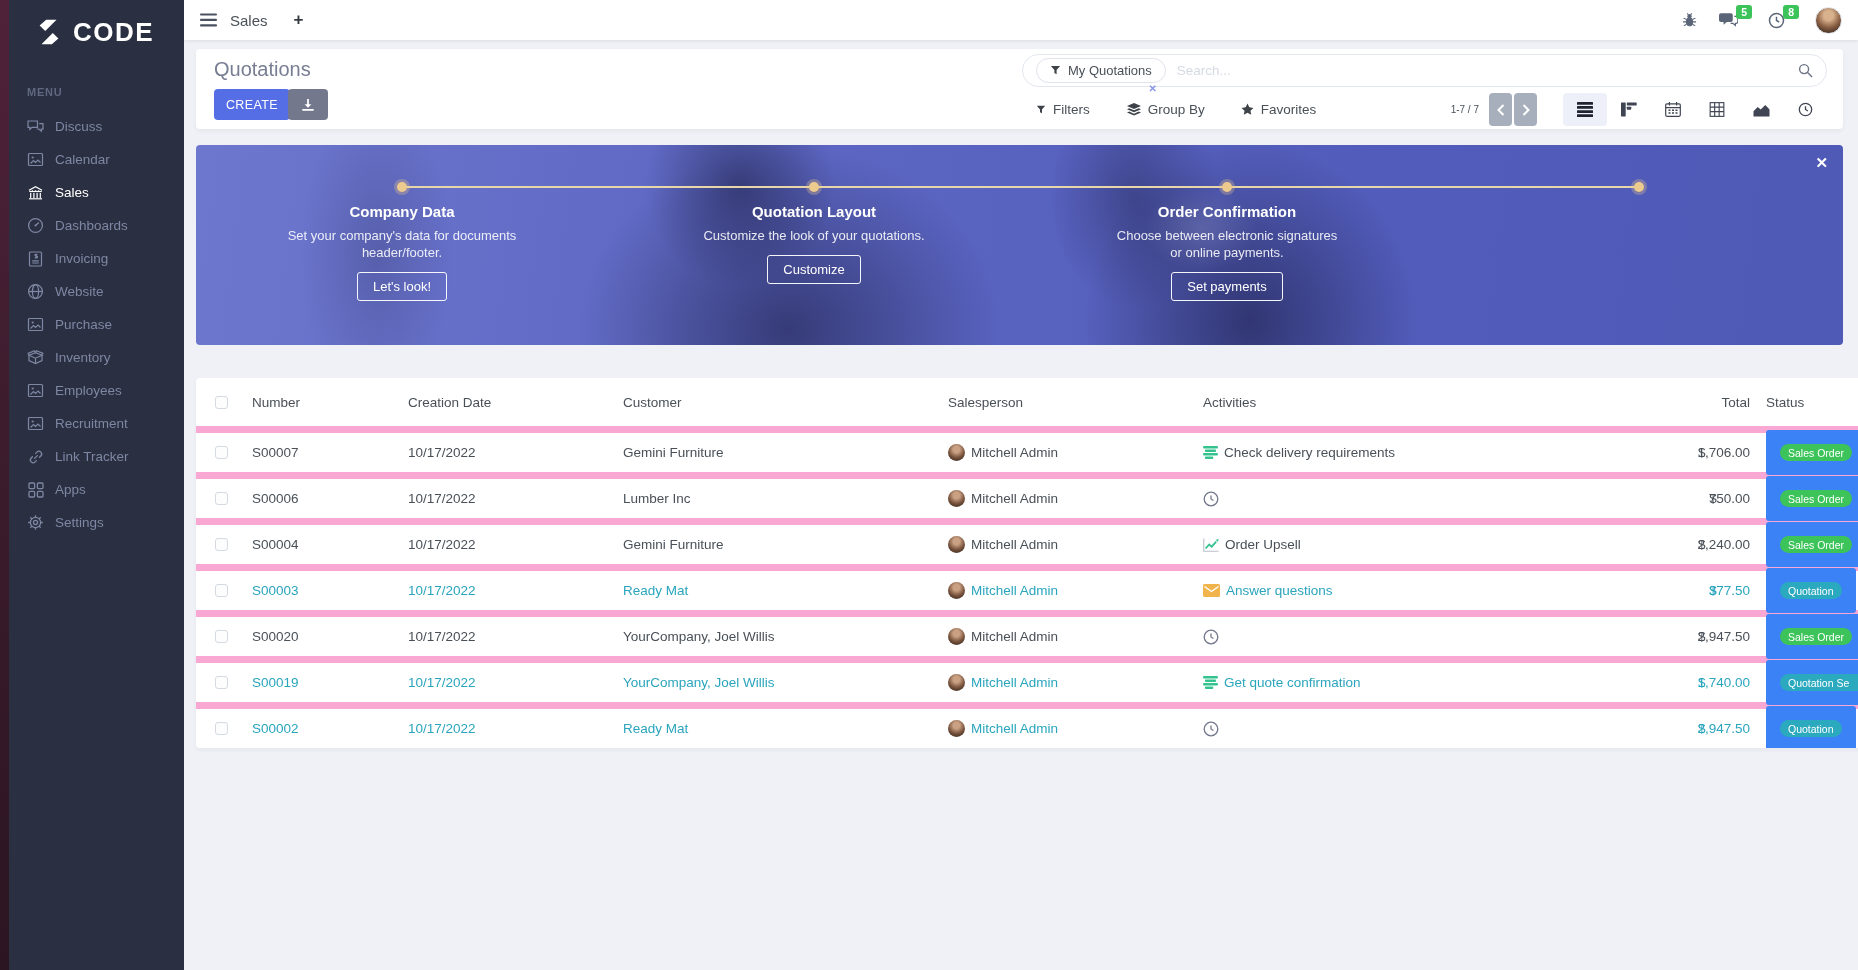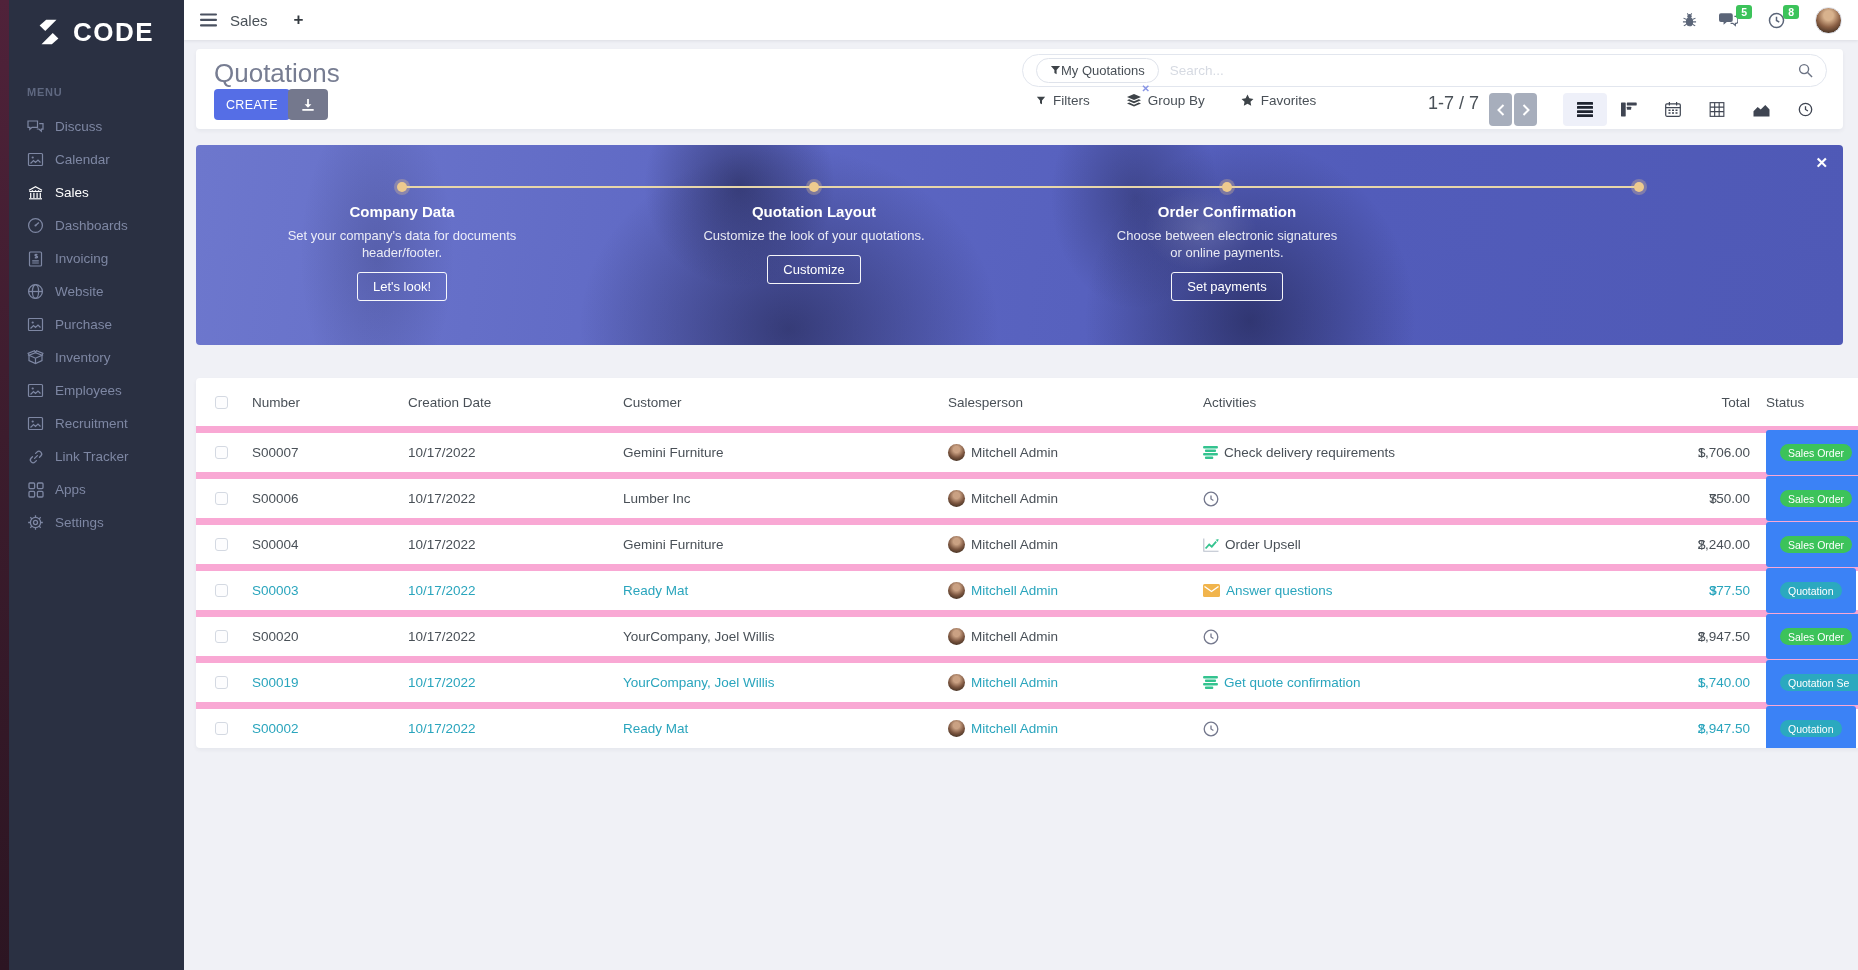--- a/index.html
+++ b/index.html
@@ -25,33 +25,33 @@
   .tb-right{margin-left:auto;display:flex;align-items:center;gap:22px}
   .tb-ic{position:relative;color:#5b6578;cursor:pointer}
   .cbadge{position:absolute;top:-7px;right:-14px;background:#3cc35a;color:#fff;font-size:10.5px;border-radius:3px;padding:1px 5px;font-weight:bold}
   .avatar{width:27px;height:27px;border-radius:50%;border:1px solid #dfe3ec;background:radial-gradient(circle at 50% 30%,#d8b28d 22%,#8a5f44 55%,#4a3526 82%,#2e221a 100%)}
 
   
   .content{position:absolute;left:184px;top:40px;right:0;bottom:0;background:#f0f1f6}
   .card{background:#fff;border-radius:4px;box-shadow:0 2px 4px rgba(18,38,63,.05)}
 
   .header-card{position:absolute;left:12px;top:9px;width:1647px;height:80px}
-  .page-title{position:absolute;left:18px;top:9px;font-size:26px;color:#777d92}
+  .page-title{position:absolute;left:18px;top:9px;font-size:20px;color:#777d92}
   .btn-create{position:absolute;left:18px;top:40px;width:76px;height:31px;background:#556ee6;color:#fff;font-size:12.5px;letter-spacing:.4px;border:none;border-radius:4px;cursor:pointer}
   .btn-export{position:absolute;left:92px;top:40px;width:40px;height:31px;background:#74788d;border:none;border-radius:4px;color:#fff;display:flex;align-items:center;justify-content:center;cursor:pointer}
   .searchbox{position:absolute;left:826px;right:16px;top:5px;height:33px;border:1px solid #e2e6ee;border-radius:17px;display:flex;align-items:center;padding:0 13px;background:#fff}
-  .chip{position:relative;display:flex;align-items:center;border:1px solid #dfe3eb;border-radius:14px;padding:0 13px;height:25px;font-size:13px;color:#495057;cursor:pointer}
+  .chip{position:relative;display:flex;align-items:center;gap:7px;border:1px solid #dfe3eb;border-radius:14px;padding:0 13px;height:25px;font-size:13px;color:#495057;cursor:pointer}
   .chip .fun{color:#3d4348}
   .chip-x{position:absolute;right:8px;bottom:-12px;color:#8895e6;font-size:10px;font-weight:bold;cursor:pointer}
   .search-ph{margin-left:11px;font-size:13.5px;color:#d6dae2}
   .mag{margin-left:auto;color:#6c7384;cursor:pointer}
-  .ctrl-row{position:absolute;left:826px;right:16px;top:44px;height:33px;display:flex;align-items:flex-start;color:#495057;font-size:13.5px}
+  .ctrl-row{position:absolute;left:826px;right:16px;top:44px;height:33px;display:flex;align-items:center;color:#495057;font-size:13.5px}
   .ctrl{display:flex;align-items:center;gap:7px;cursor:pointer}
   .f1{margin-left:14px}.f2{margin-left:37px}.f3{margin-left:36px}
-  .pager{margin-left:auto;font-size:18px}
+  .pager{margin-left:auto;font-size:10px}
   .pbtn{width:23px;height:33px;background:#a7aebc;border:none;border-radius:4px;display:flex;align-items:center;justify-content:center;margin-left:2px;cursor:pointer}
   .pbtn.prev{margin-left:10px}
   .views{display:flex;align-items:center;margin-left:26px}
   .vbtn{width:44px;height:33px;display:flex;align-items:center;justify-content:center;color:#3f4552;cursor:pointer}
   .vbtn.active{background:#eef0f9;border-radius:4px;color:#1f2430}
 
   
   .banner{position:absolute;left:12px;top:105px;width:1647px;height:200px;border-radius:4px;overflow:hidden;
     background:
       radial-gradient(ellipse 140px 150px at 33% 20%, rgba(23,25,60,.50), transparent 68%),

